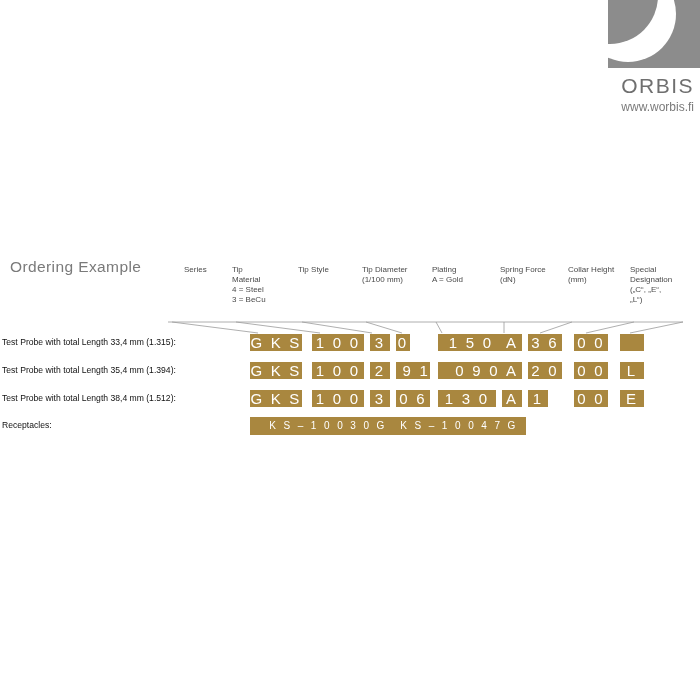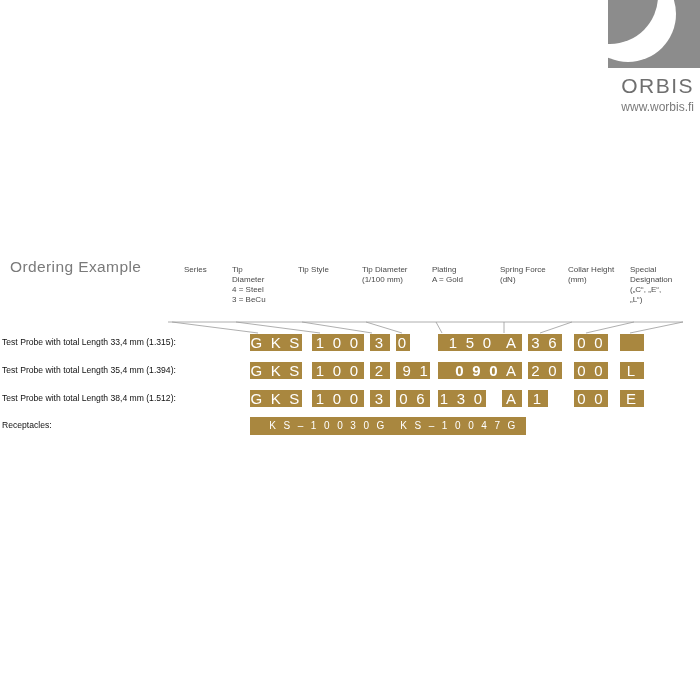--- a/index.html
+++ b/index.html
@@ -146,21 +146,21 @@
 </div>
 
 <div class="ordering-title">Ordering Example</div>
 
 <div class="col-headers">
     <div class="col-head" style="left: 168px; top: 3px; margin-left: 16px;">
       <div>Series</div>
     </div>
     <div class="col-head" style="left: 232px; top: 3px;">
       <div>Tip</div>
-      <div>Diameter</div>
+      <div>Material</div>
       <div>4 = Steel</div>
       <div>3 = BeCu</div>
     </div>
     <div class="col-head" style="left: 298px; top: 3px;">
       <div>Tip Style</div>
     </div>
     <div class="col-head" style="left: 362px; top: 3px;">
       <div>Tip Diameter</div>
       <div>(1/100 mm)</div>
     </div>
@@ -208,31 +208,31 @@
     <div class="cell" style="left: 438px; top: 334px; width: 66px;">1 5 0</div>
     <div class="cell" style="left: 502px; top: 334px; width: 20px;">A</div>
     <div class="cell" style="left: 528px; top: 334px; width: 34px;">3 6</div>
     <div class="cell" style="left: 574px; top: 334px; width: 34px;">0 0</div>
     <div class="cell" style="left: 620px; top: 334px; width: 24px;"></div>
     <div class="row-label" style="left: 2px; top: 365px;">Test Probe with total Length 35,4 mm (1.394):</div>
     <div class="cell" style="left: 250px; top: 362px; width: 52px;">G K S</div>
     <div class="cell" style="left: 312px; top: 362px; width: 52px;">1 0 0</div>
     <div class="cell" style="left: 370px; top: 362px; width: 20px;">2</div>
     <div class="cell" style="left: 396px; top: 362px; width: 34px; text-align: right;">9 1</div>
-    <div class="cell" style="left: 438px; top: 362px; width: 79px; font-weight: bold;">0 9 0</div>
+    <div class="cell" style="left: 438px; top: 362px; width: 79px;">0 9 0</div>
     <div class="cell" style="left: 502px; top: 362px; width: 20px;">A</div>
     <div class="cell" style="left: 528px; top: 362px; width: 34px;">2 0</div>
     <div class="cell" style="left: 574px; top: 362px; width: 34px;">0 0</div>
     <div class="cell" style="left: 620px; top: 362px; width: 24px;">L</div>
     <div class="row-label" style="left: 2px; top: 393px;">Test Probe with total Length 38,4 mm (1.512):</div>
     <div class="cell" style="left: 250px; top: 390px; width: 52px;">G K S</div>
     <div class="cell" style="left: 312px; top: 390px; width: 52px;">1 0 0</div>
     <div class="cell" style="left: 370px; top: 390px; width: 20px;">3</div>
     <div class="cell" style="left: 396px; top: 390px; width: 34px;">0 6</div>
-    <div class="cell" style="left: 438px; top: 390px; width: 48px;">1 3 0</div>
+    <div class="cell" style="left: 438px; top: 390px; width: 58px;">1 3 0</div>
     <div class="cell" style="left: 502px; top: 390px; width: 20px;">A</div>
     <div class="cell" style="left: 528px; top: 390px; width: 20px;">1 5</div>
     <div class="cell" style="left: 574px; top: 390px; width: 34px;">0 0</div>
     <div class="cell" style="left: 620px; top: 390px; width: 24px;">E</div>
     <div class="row-label" style="left: 2px; top: 420px;">Receptacles:</div>
     <div class="cell recept" style="left: 250px; top: 417px; width: 156px;">K S – 1 0 0 3 0 G</div>
     <div class="cell recept" style="left: 392px; top: 417px; width: 134px;">K S – 1 0 0 4 7 G</div>
   </div>
 
 </body></html>

